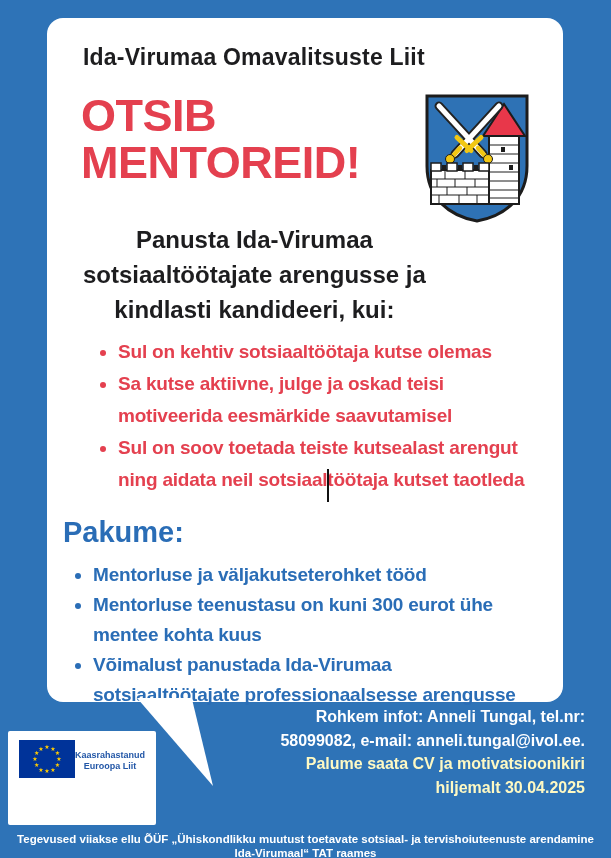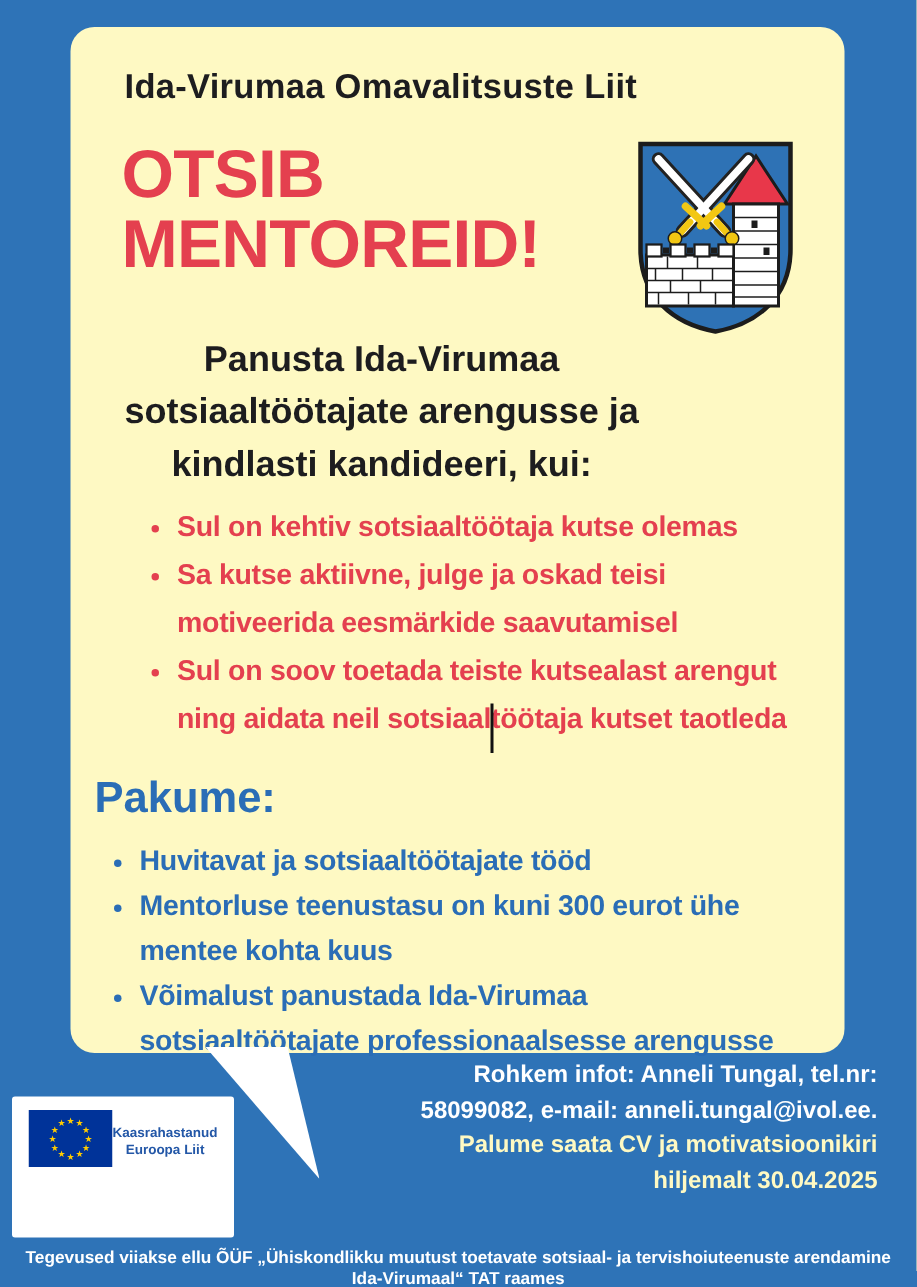--- a/index.html
+++ b/index.html
@@ -8,21 +8,21 @@
     font-family:"Liberation Sans", sans-serif;
     background:#2e73b7;
     position:relative;
     overflow:hidden;
   }
   .poster { position:absolute; inset:0; }
 
   
   .bubble {
     position:absolute; left:47px; top:18px; width:516px; height:684px;
-    background:#fef9c3; border-radius:16px;
+    background:#ffffff; border-radius:16px;
   }
   .bubble-tail {
     position:absolute; left:137px; top:698px; width:76px; height:88px;
     background:#ffffff;
     clip-path:polygon(0% 0%, 72% 0%, 100% 100%);
   }
 
   .org-title {
     position:absolute; left:36px; top:26px;
     font-size:23px; font-weight:800; letter-spacing:0.2px; color:#1d1d1f;
@@ -172,21 +172,21 @@
       <li>Sul on kehtiv sotsiaaltöötaja kutse olemas</li>
       <li>Sa kutse aktiivne, julge ja oskad teisi motiveerida eesmärkide saavutamisel</li>
       <li>Sul on soov toetada teiste kutsealast arengut ning aidata neil sotsiaaltöötaja kutset taotleda</li>
     </ul>
 
     <div class="text-cursor"></div>
 
     <div class="offers-title">Pakume:</div>
 
     <ul class="offers">
-      <li>Huvitavat ja sotsiaaltöötajate tööd</li>
+      <li>Mentorluse ja väljakutseterohket tööd</li>
       <li>Mentorluse teenustasu on kuni 300 eurot ühe mentee kohta kuus</li>
       <li>Võimalust panustada Ida-Virumaa sotsiaaltöötajate professionaalsesse arengusse</li>
     </ul>
 
   </div>
 
   <div class="bubble-tail"></div>
 
   <div class="contact">
     <div>Rohkem infot: Anneli Tungal, tel.nr:</div>

